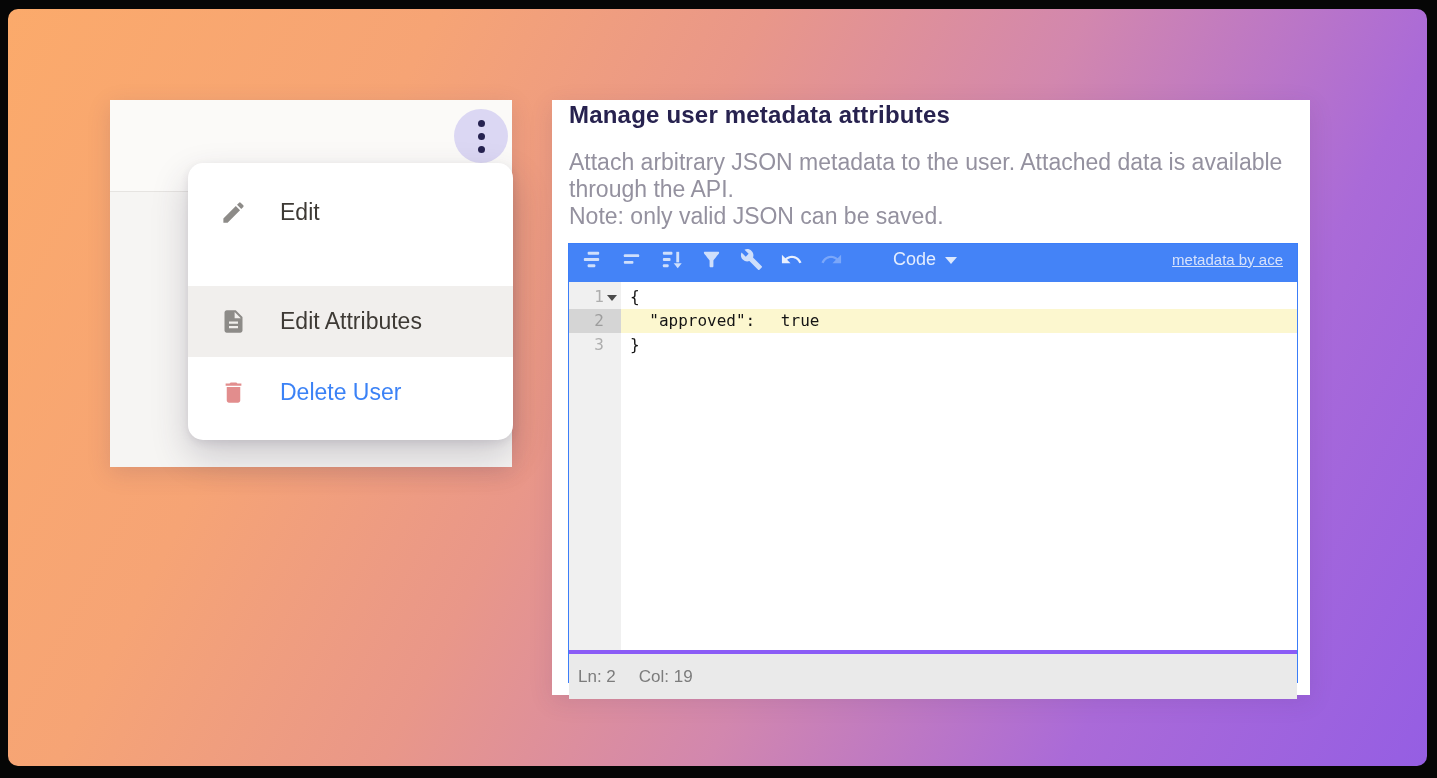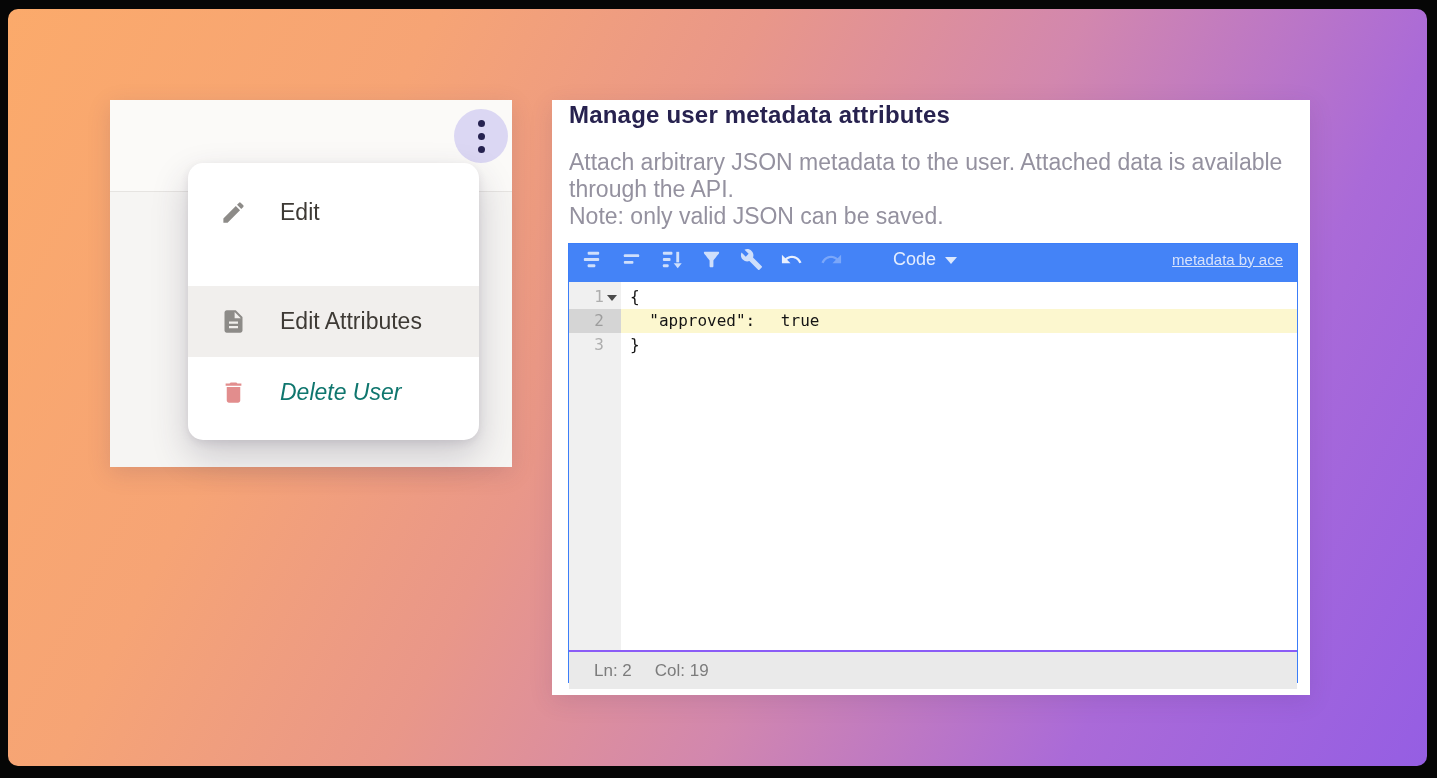--- a/index.html
+++ b/index.html
@@ -27,32 +27,32 @@
   }
   .kebab-btn {
     position: absolute; left: 344px; top: 9px; width: 54px; height: 54px;
     border-radius: 50%; background: #dbd7f3; cursor: pointer;
     display: flex; flex-direction: column; align-items: center; justify-content: center; gap: 6px;
     z-index: 2;
   }
   .kebab-btn .dot { width: 7px; height: 7px; border-radius: 50%; background: #262250; }
 
   .menu {
-    position: absolute; left: 78px; top: 63px; width: 291px;
+    position: absolute; left: 78px; top: 63px; width: 325px;
     background: #ffffff; border-radius: 15px;
     box-shadow: 0 16px 36px rgba(55, 45, 75, .22), 0 3px 9px rgba(55, 45, 75, .10);
     padding: 14px 0 12px; z-index: 3;
   }
   .menu-item {
     height: 71px; display: flex; align-items: center;
     padding: 0 20px 0 32px; gap: 33px;
     font-size: 23px; color: #3e3a35; cursor: pointer;
   }
   .menu-item.highlighted { background: #f1efed; margin-top: 38px; }
-  .menu-item.danger { color: #0f766e; font-style: italic; }
+  .menu-item.danger { color: #3b82f6; }
   .mi-icon { width: 27px; height: 27px; flex: none; }
   .mi-icon svg { width: 100%; height: 100%; display: block; }
 
   
   .card-right {
     position: absolute; left: 552px; top: 100px; width: 758px; height: 595px;
     background: #ffffff; box-shadow: 0 6px 22px rgba(70, 45, 100, .13);
   }
   .panel-title {
     position: absolute; left: 17px; top: 1px;
@@ -100,22 +100,22 @@
     position: absolute; right: 4px; top: 10px; width: 0; height: 0;
     border-left: 5px solid transparent; border-right: 5px solid transparent;
     border-top: 6px solid #4a4a4a; cursor: pointer;
   }
   .code-area { flex: 1; padding-top: 3px; color: #141414; }
   .c-row { height: 24px; white-space: pre; padding-left: 9px; }
   .c-row.active { background: #fcf7cf; }
   .c-row .val { font-weight: normal; margin-left: 16px; }
 
   .ed-status {
-    height: 39px; background: #eaeaea; border-top: 2px solid #8b5cf6;
-    display: flex; align-items: center; padding-left: 25px; gap: 23px;
+    height: 49px; background: #eaeaea; border-top: 4px solid #8b5cf6;
+    display: flex; align-items: center; padding-left: 9px; gap: 23px;
     font-size: 17px; color: #7c7c7c; font-family: "Liberation Sans", sans-serif;
   }
 </style>
 </head>
 <body>
 
 <div class="bg-gradient"></div>
 
 <div class="card-left">
   <div class="card-left-header"></div>

